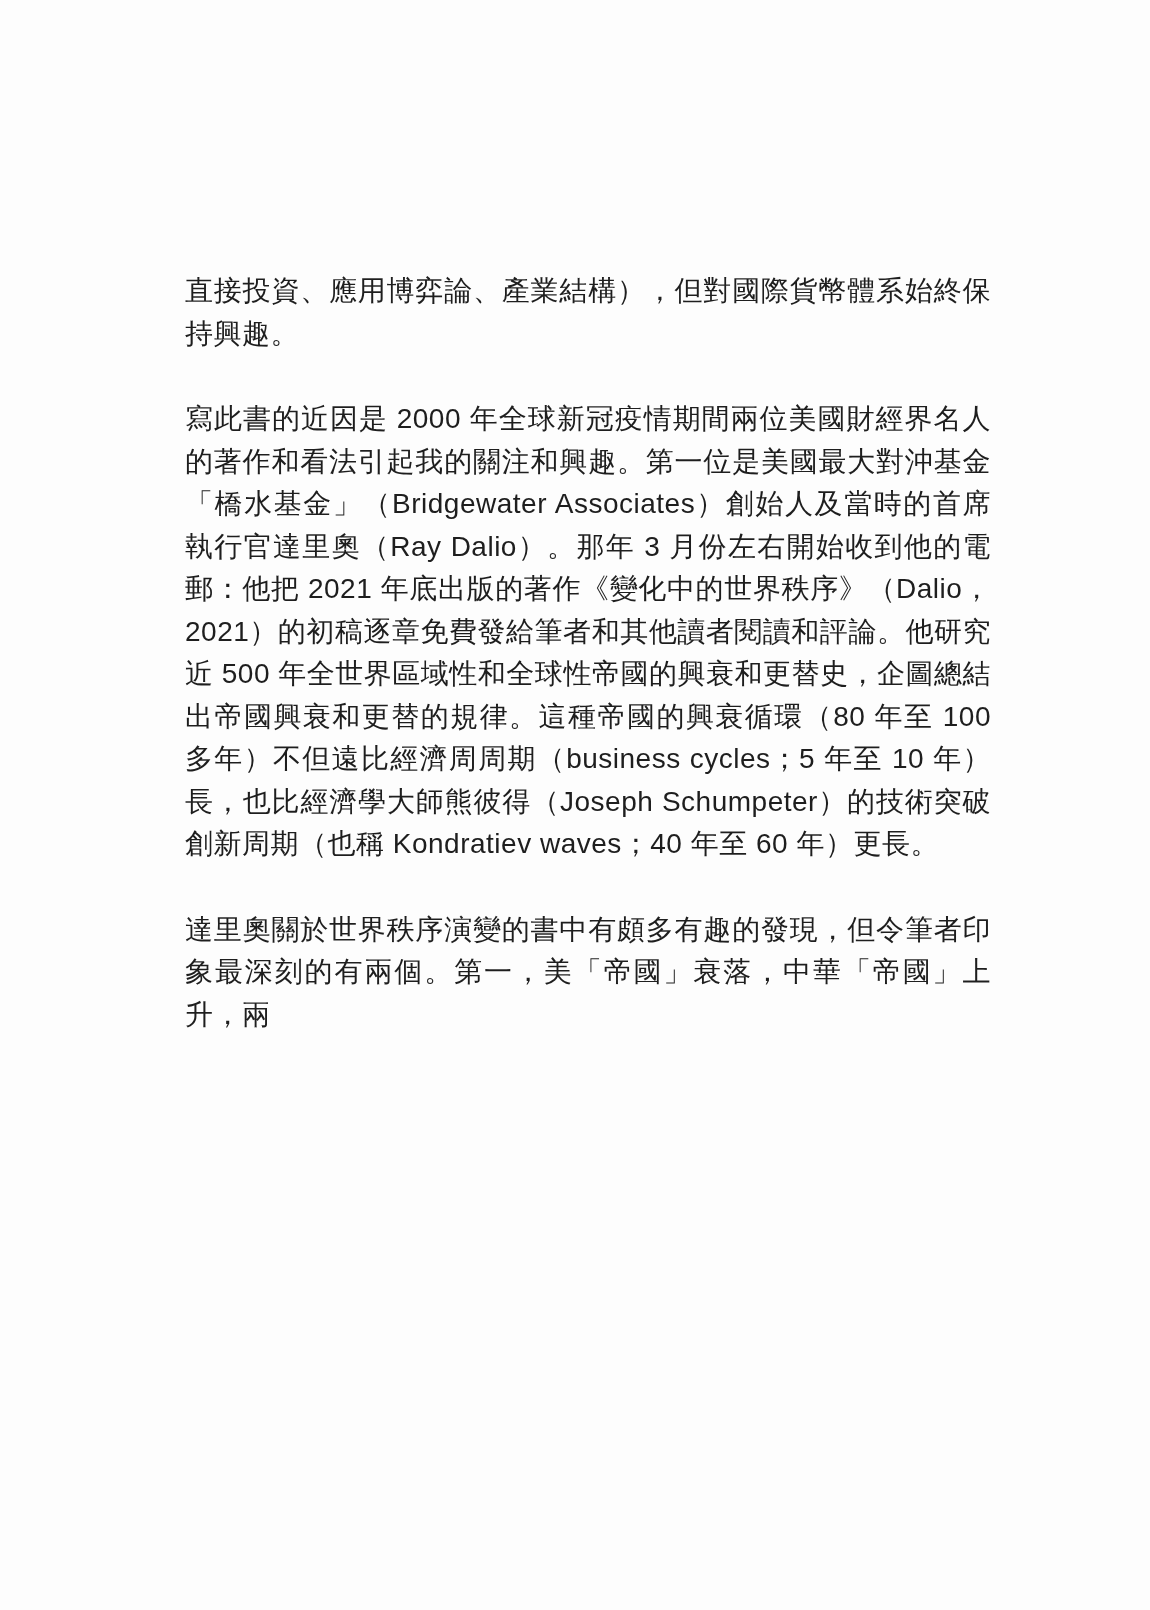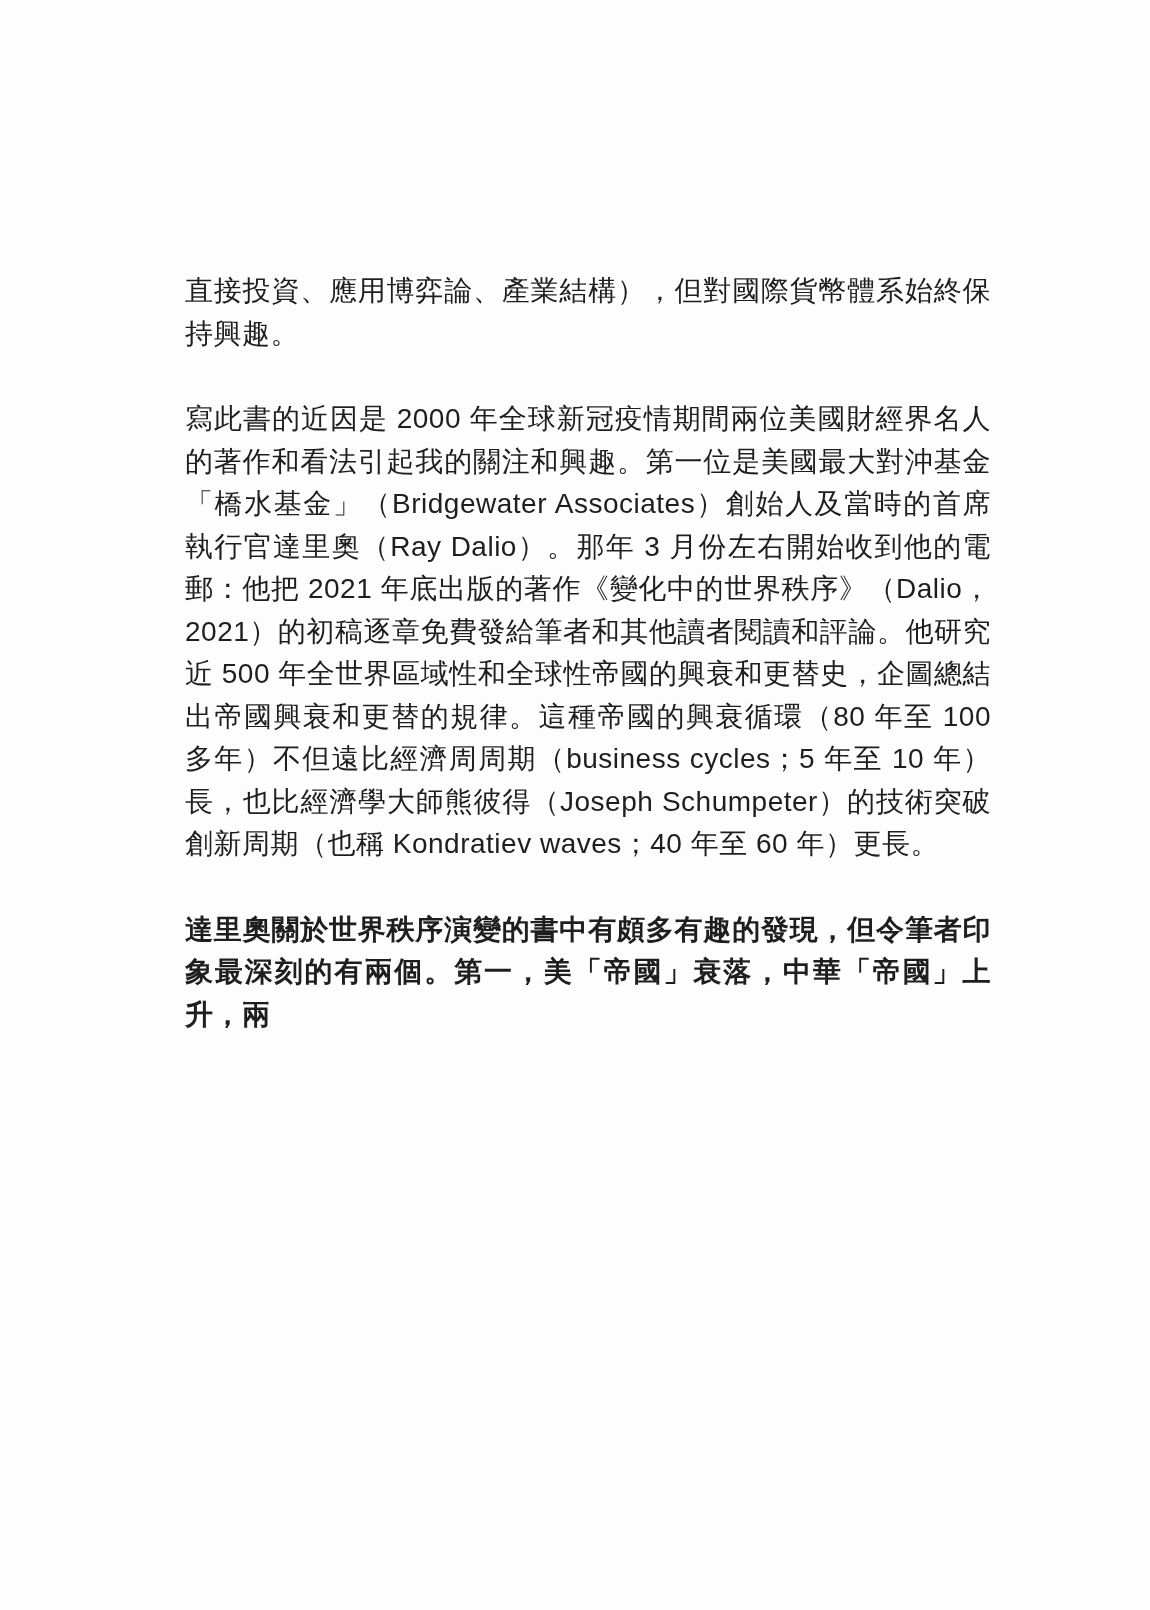--- a/index.html
+++ b/index.html
@@ -31,21 +31,20 @@
     line-height: 42.5px;
     font-weight: 400;
     color: #1e1e1e;
     text-align: justify;
     text-justify: inter-ideograph;
     letter-spacing: 0.5px;
     font-family: "Liberation Sans", "DejaVu Sans", sans-serif;
   }
   .text-block p:last-child {
     margin-bottom: 0;
-    font-weight: bold;
   }
 </style>
 </head>
 <body>
 
 <div class="page">
   <div class="text-block">
     <p>直接投資、應用博弈論、產業結構），但對國際貨幣體系始終保持興趣。</p>
     <p>寫此書的近因是 2000 年全球新冠疫情期間兩位美國財經界名人的著作和看法引起我的關注和興趣。第一位是美國最大對沖基金「橋水基金」（Bridgewater Associates）創始人及當時的首席執行官達里奧（Ray Dalio）。那年 3 月份左右開始收到他的電郵：他把 2021 年底出版的著作《變化中的世界秩序》（Dalio，2021）的初稿逐章免費發給筆者和其他讀者閱讀和評論。他研究近 500 年全世界區域性和全球性帝國的興衰和更替史，企圖總結出帝國興衰和更替的規律。這種帝國的興衰循環（80 年至 100 多年）不但遠比經濟周周期（business cycles；5 年至 10 年）長，也比經濟學大師熊彼得（Joseph Schumpeter）的技術突破創新周期（也稱 Kondratiev waves；40 年至 60 年）更長。</p>
     <p>達里奧關於世界秩序演變的書中有頗多有趣的發現，但令筆者印象最深刻的有兩個。第一，美「帝國」衰落，中華「帝國」上升，兩</p>

